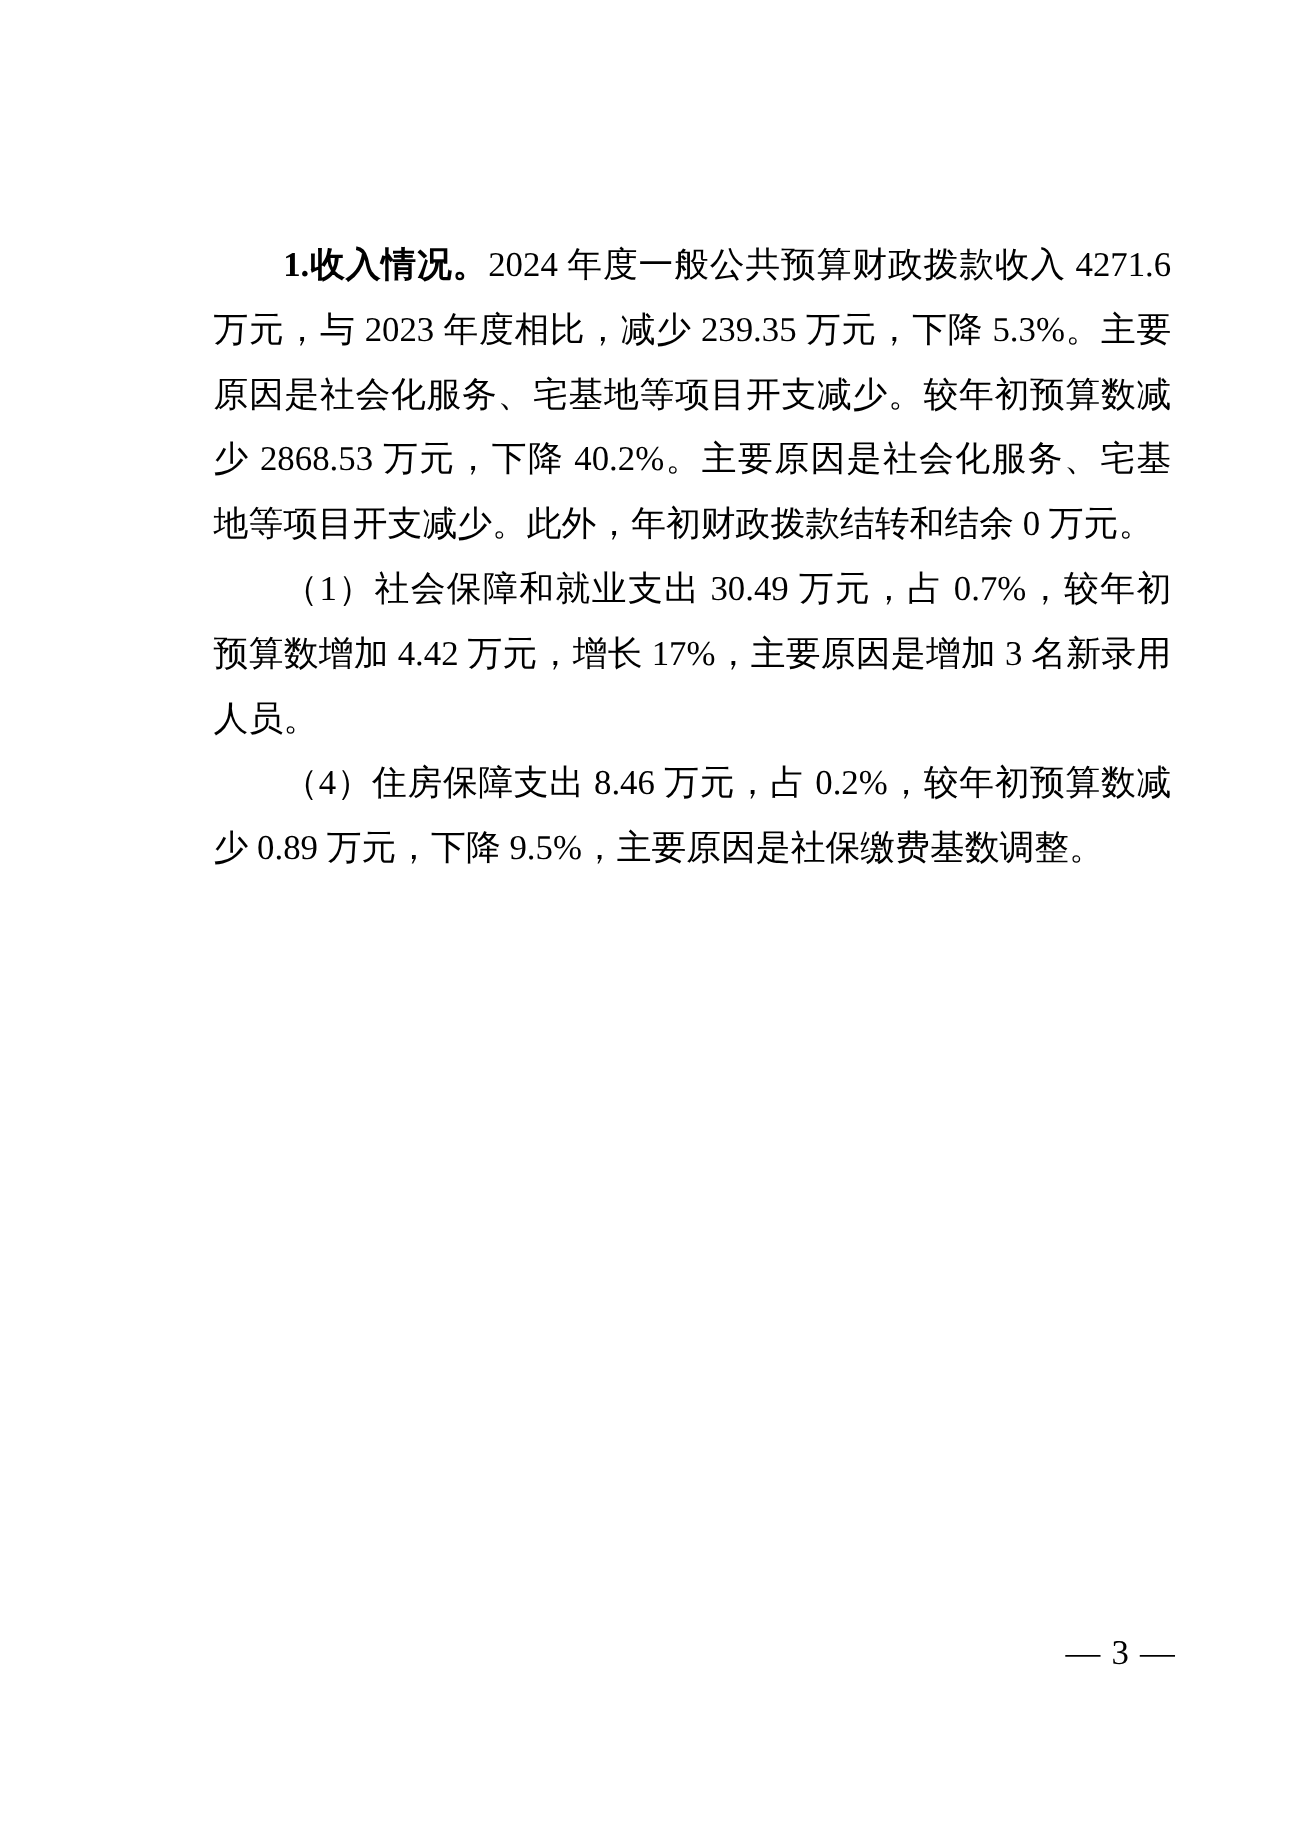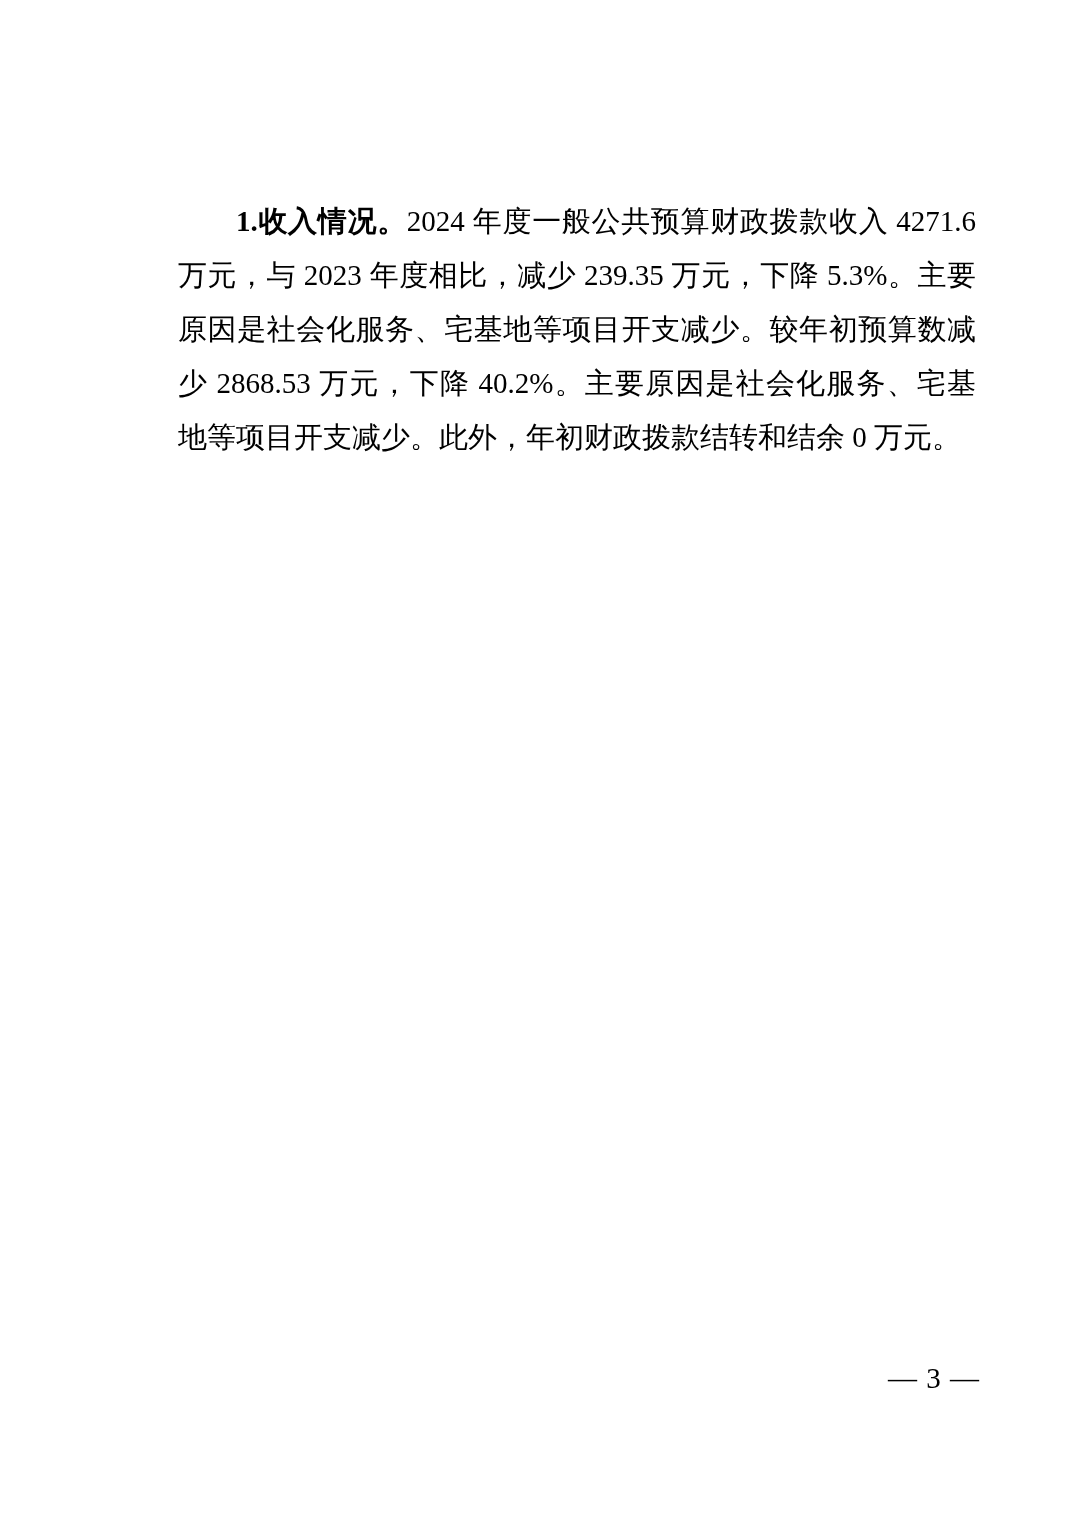--- a/index.html
+++ b/index.html
@@ -53,21 +53,23 @@
 <body>
 
 <div class="page">
 
   <main class="content">
 
     <p class="para"><span class="lead">1.收入情况。</span><span>2024 年度一般公共预算财政拨款收入 4271.6 万元，与 2023 年度相比，减少 239.35 万元，下降 5.3%。主要原因是社会化服务、宅基地等项目开支减少。较年初预算数减少 2868.53 万元，下降 40.2%。主要原因是社会化服务、宅基地等项目开支减少。此外，年初财政拨款结转和结余 0 万元。</span></p>
 
 
 
+    <p class="para"><span>（1）社会保障和就业支出 30.49 万元，占 0.7%，较年初预算数增加 4.42 万元，增长 17%，主要原因是增加 3 名新录用人员。</span></p>
 
 
 
+    <p class="para"><span>（4）住房保障支出 8.46 万元，占 0.2%，较年初预算数减少 0.89 万元，下降 9.5%，主要原因是社保缴费基数调整。</span></p>
 
   </main>
 
   <footer class="pagefoot"><span>— 3 —</span></footer>
 
 </div>
 
 </body></html>

